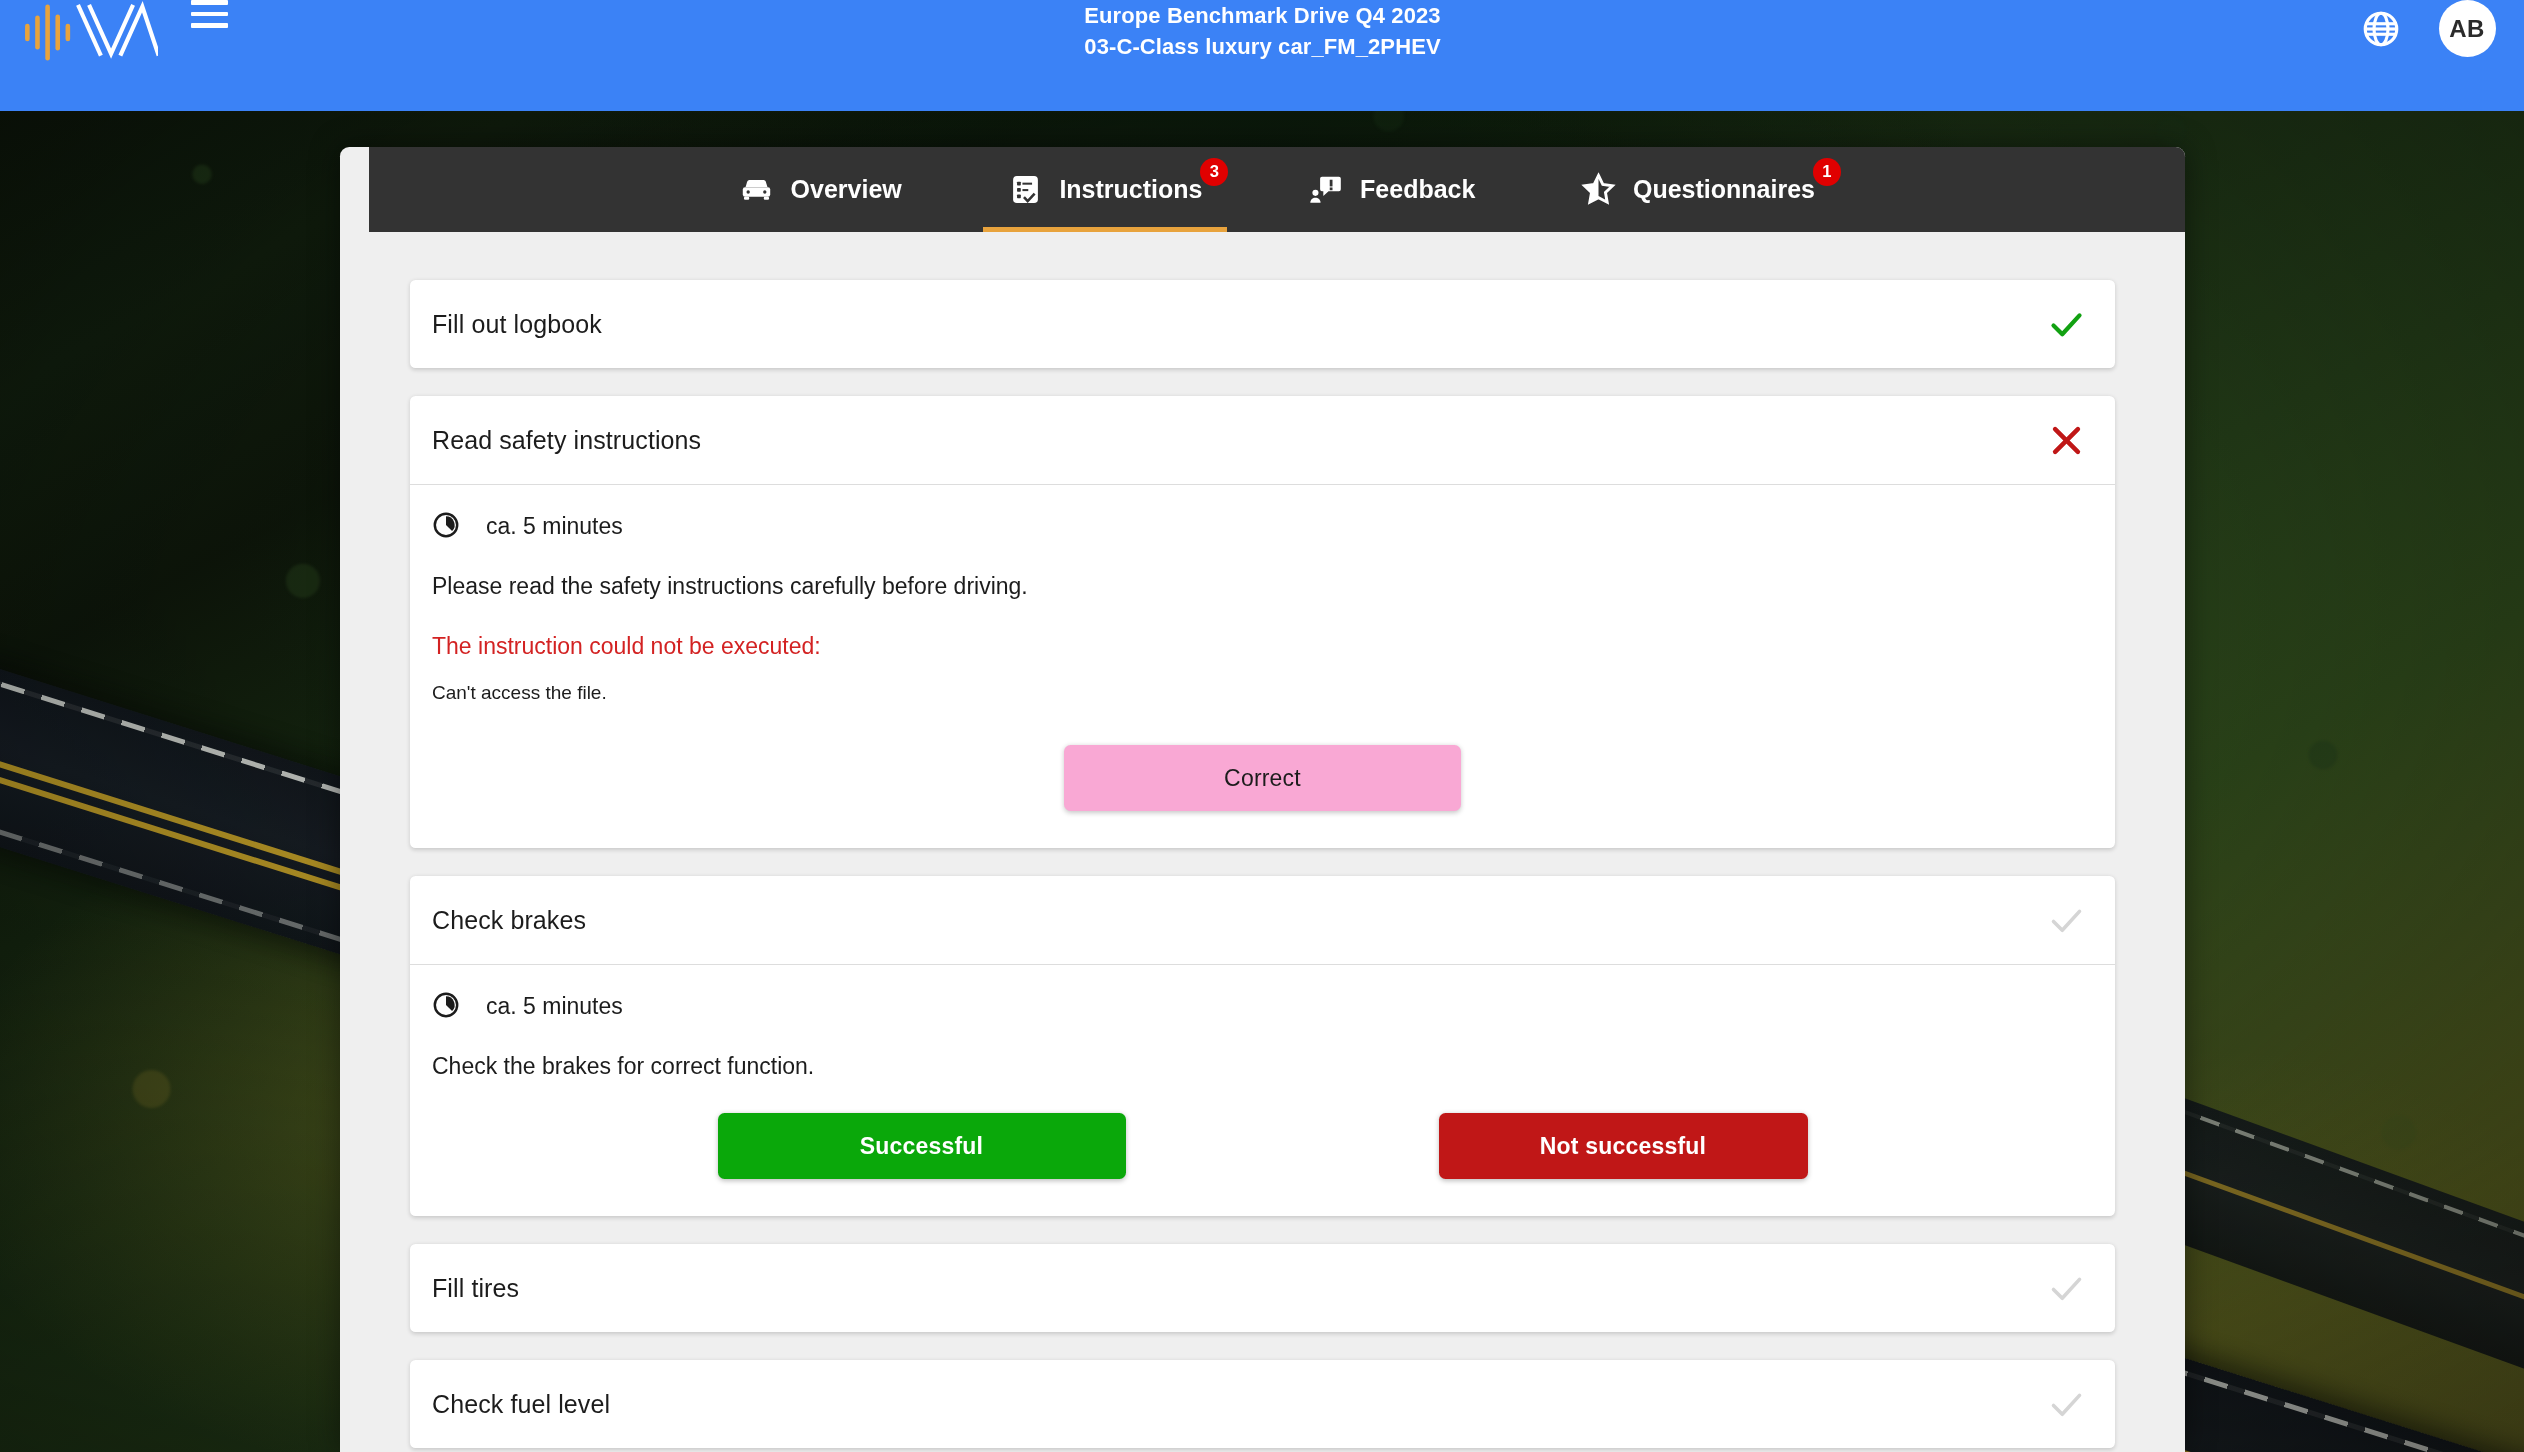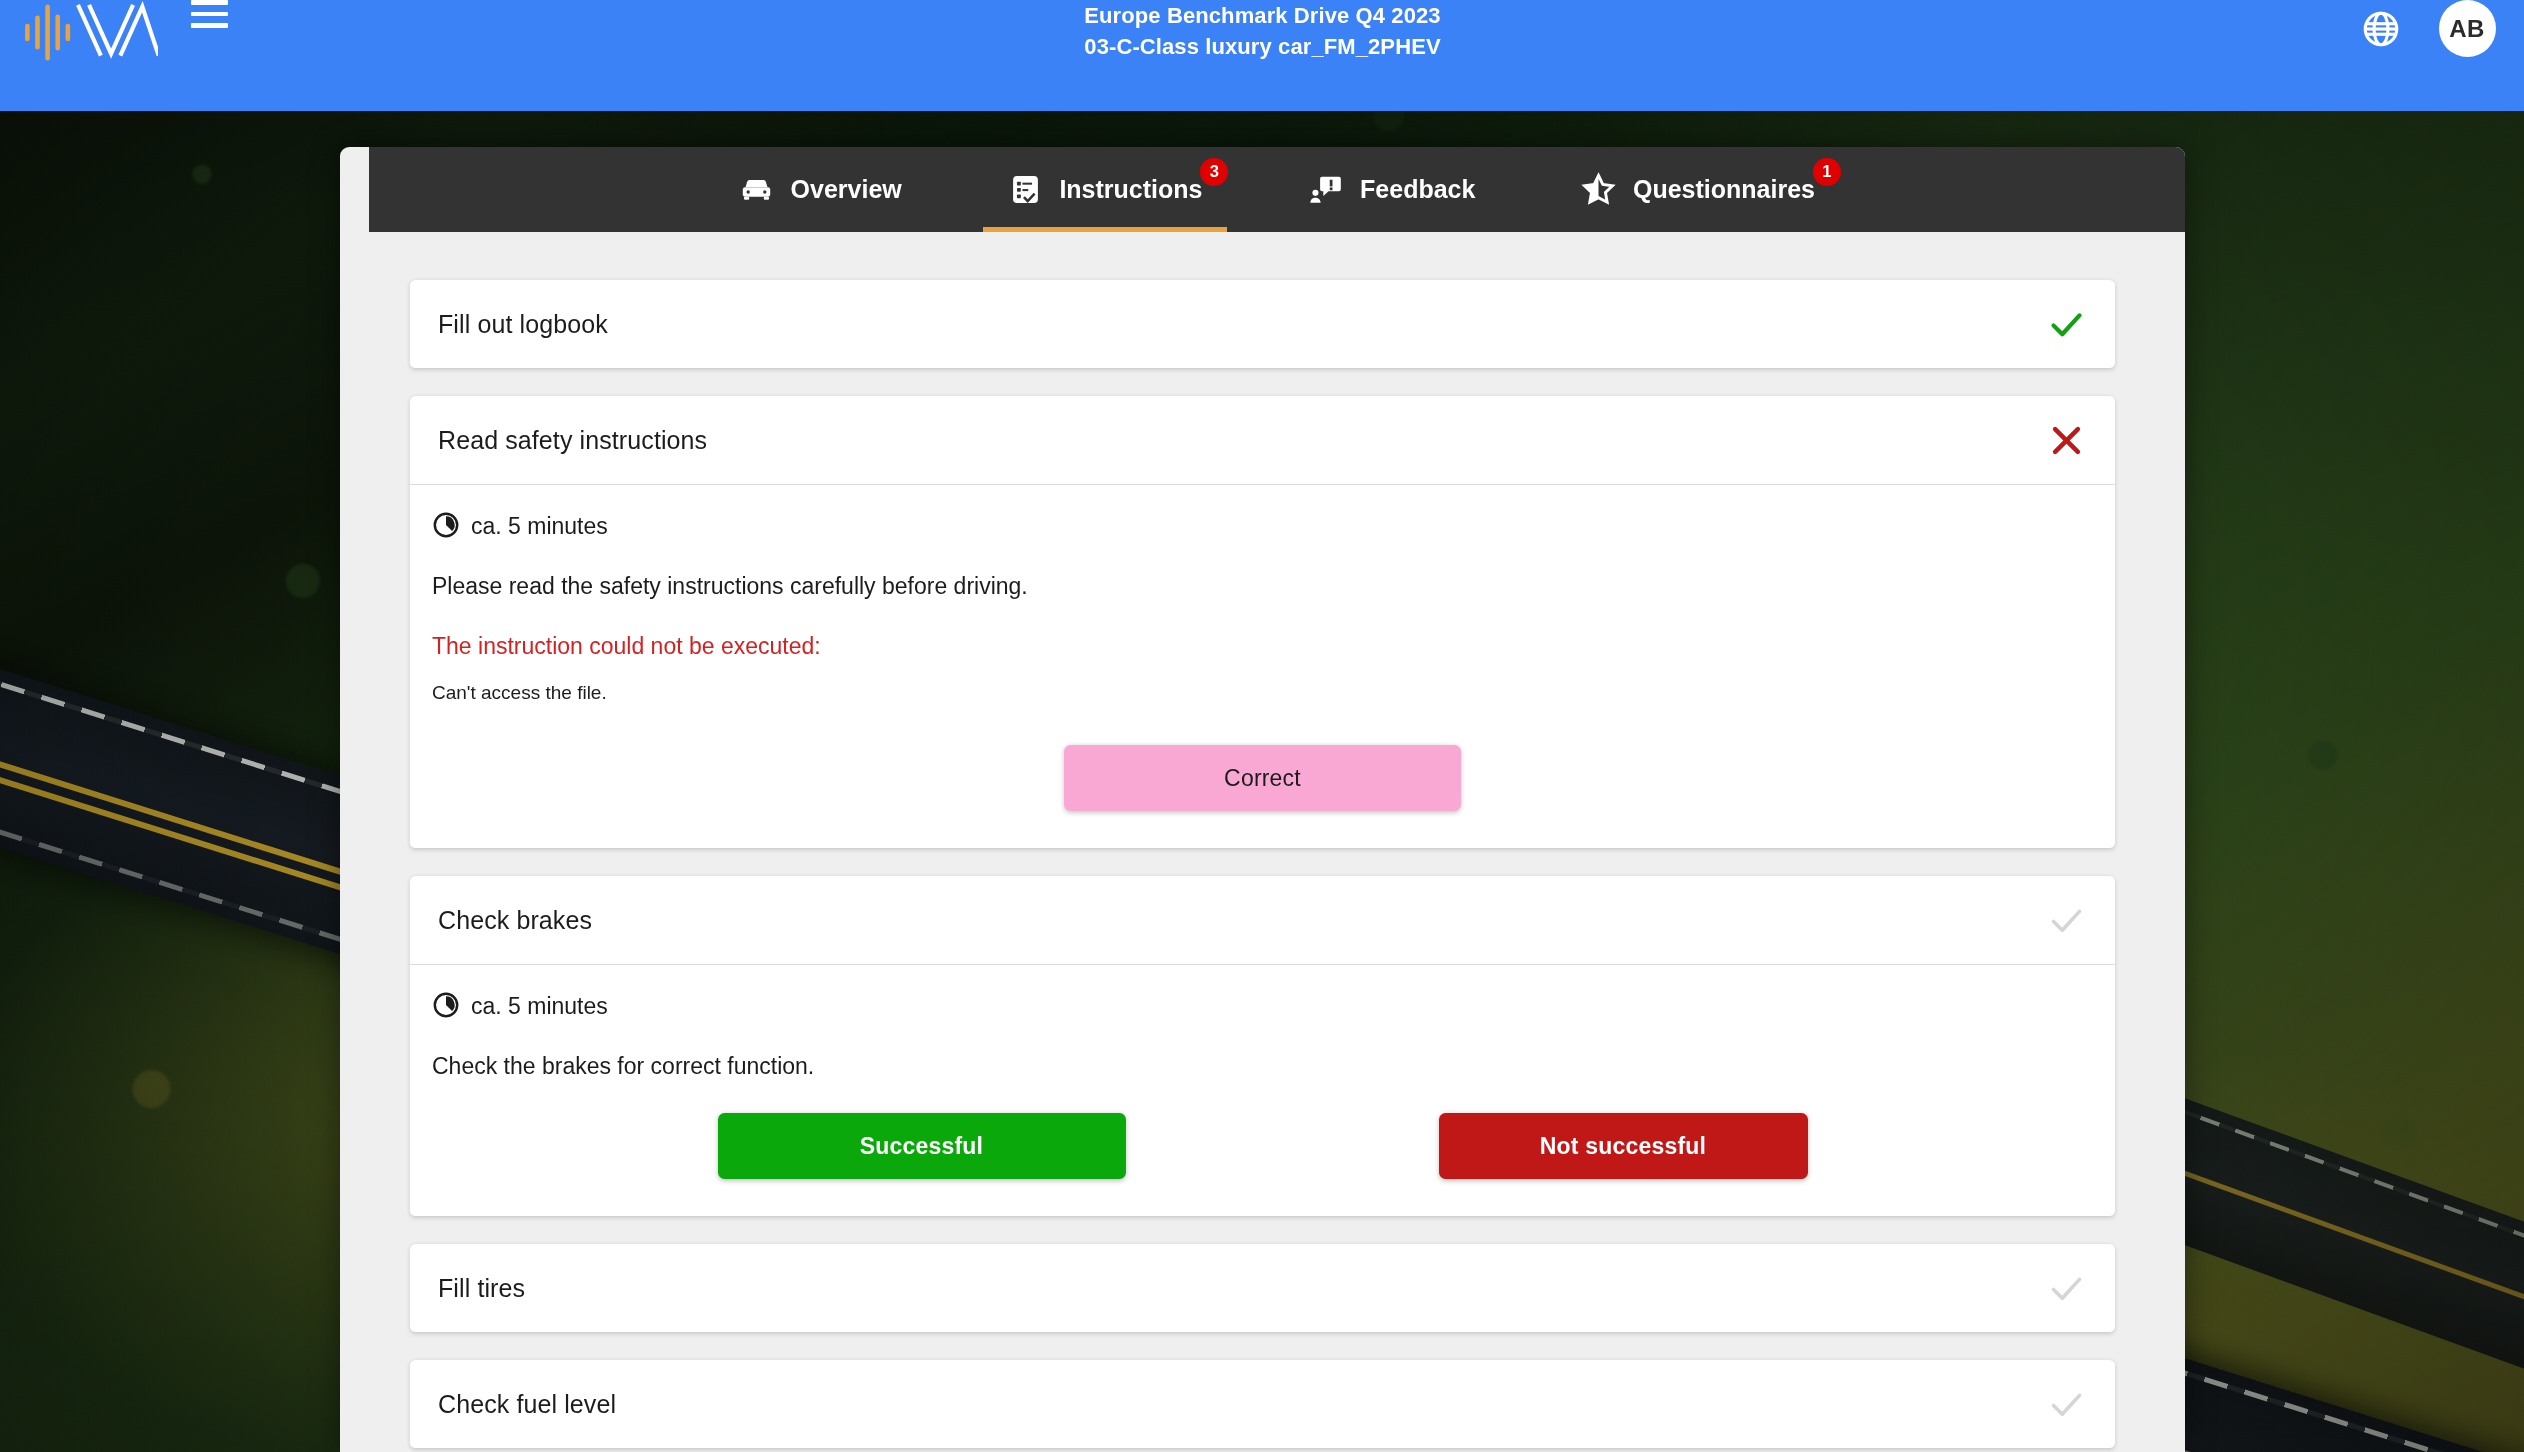--- a/index.html
+++ b/index.html
@@ -240,36 +240,36 @@
     border-radius: 5.5px;
     box-shadow: 0 1.8px 4.6px rgba(0,0,0,0.16);
     margin-bottom: 28px;
     overflow: hidden;
   }
   .card-header {
     height: 88px;
     display: flex;
     align-items: center;
     justify-content: space-between;
-    padding: 0 28px 0 28px;
+    padding: 0 28px 0 22px;
     cursor: pointer;
   }
   .card-title {
     font-size: 25px;
     color: #1c1c1c;
     letter-spacing: 0.1px;
   }
   .status-icon { display: flex; align-items: center; justify-content: center; width: 42px; }
 
   .card-body {
     border-top: 0.9px solid #dddddd;
     padding: 26px 22px 37px 22px;
   }
   .duration-row {
-    display: flex; align-items: center; gap: 11px;
+    display: flex; align-items: center; gap: 26px;
     margin-bottom: 31px;
   }
   .duration-text { font-size: 23px; color: #1c1c1c; }
   .desc-text {
     font-size: 23px; color: #1c1c1c;
     margin-bottom: 33px;
   }
   .error-title {
     font-size: 23px;
     color: #d32222;

